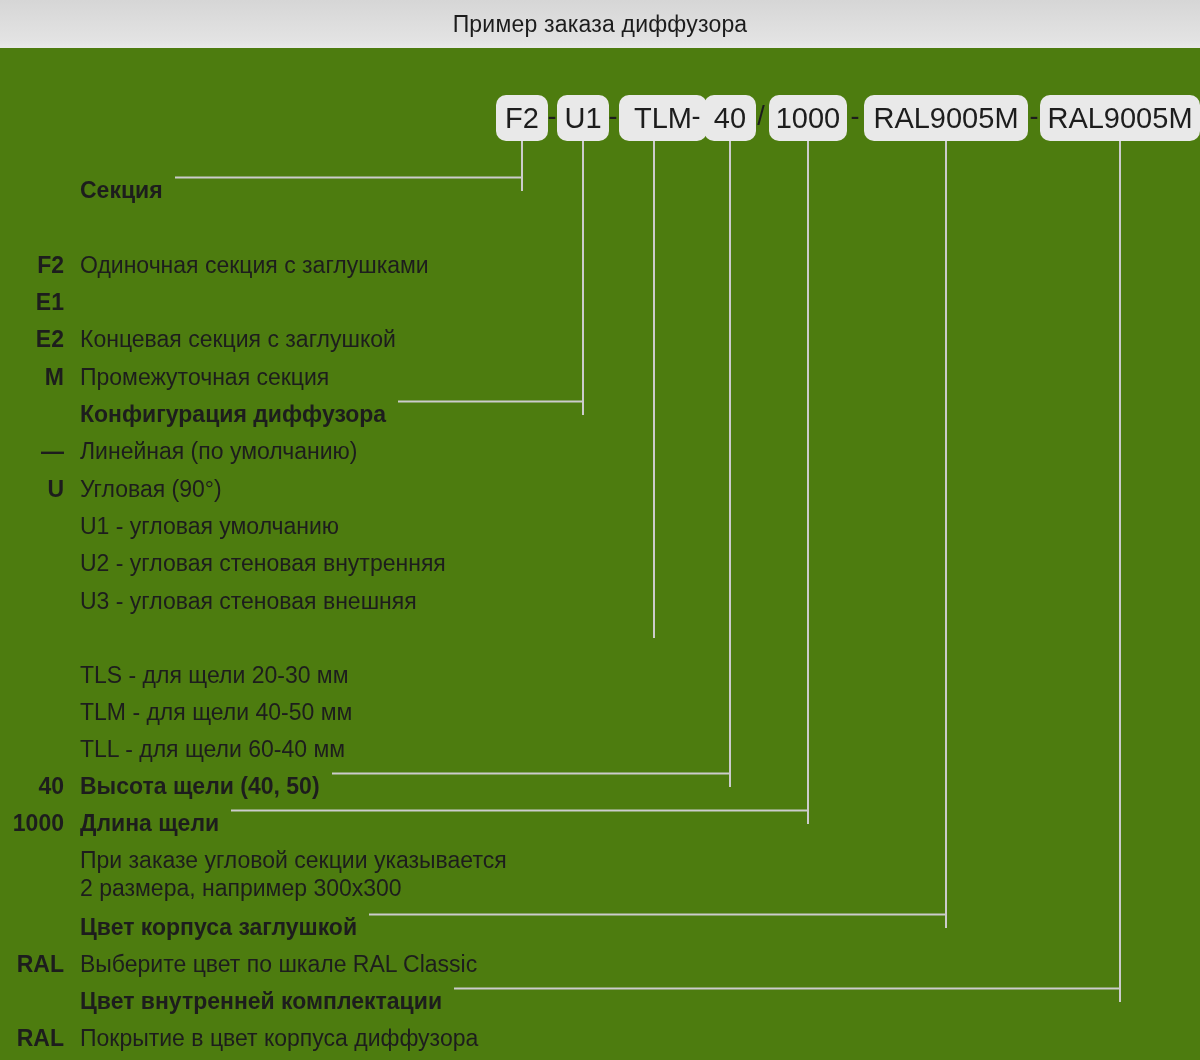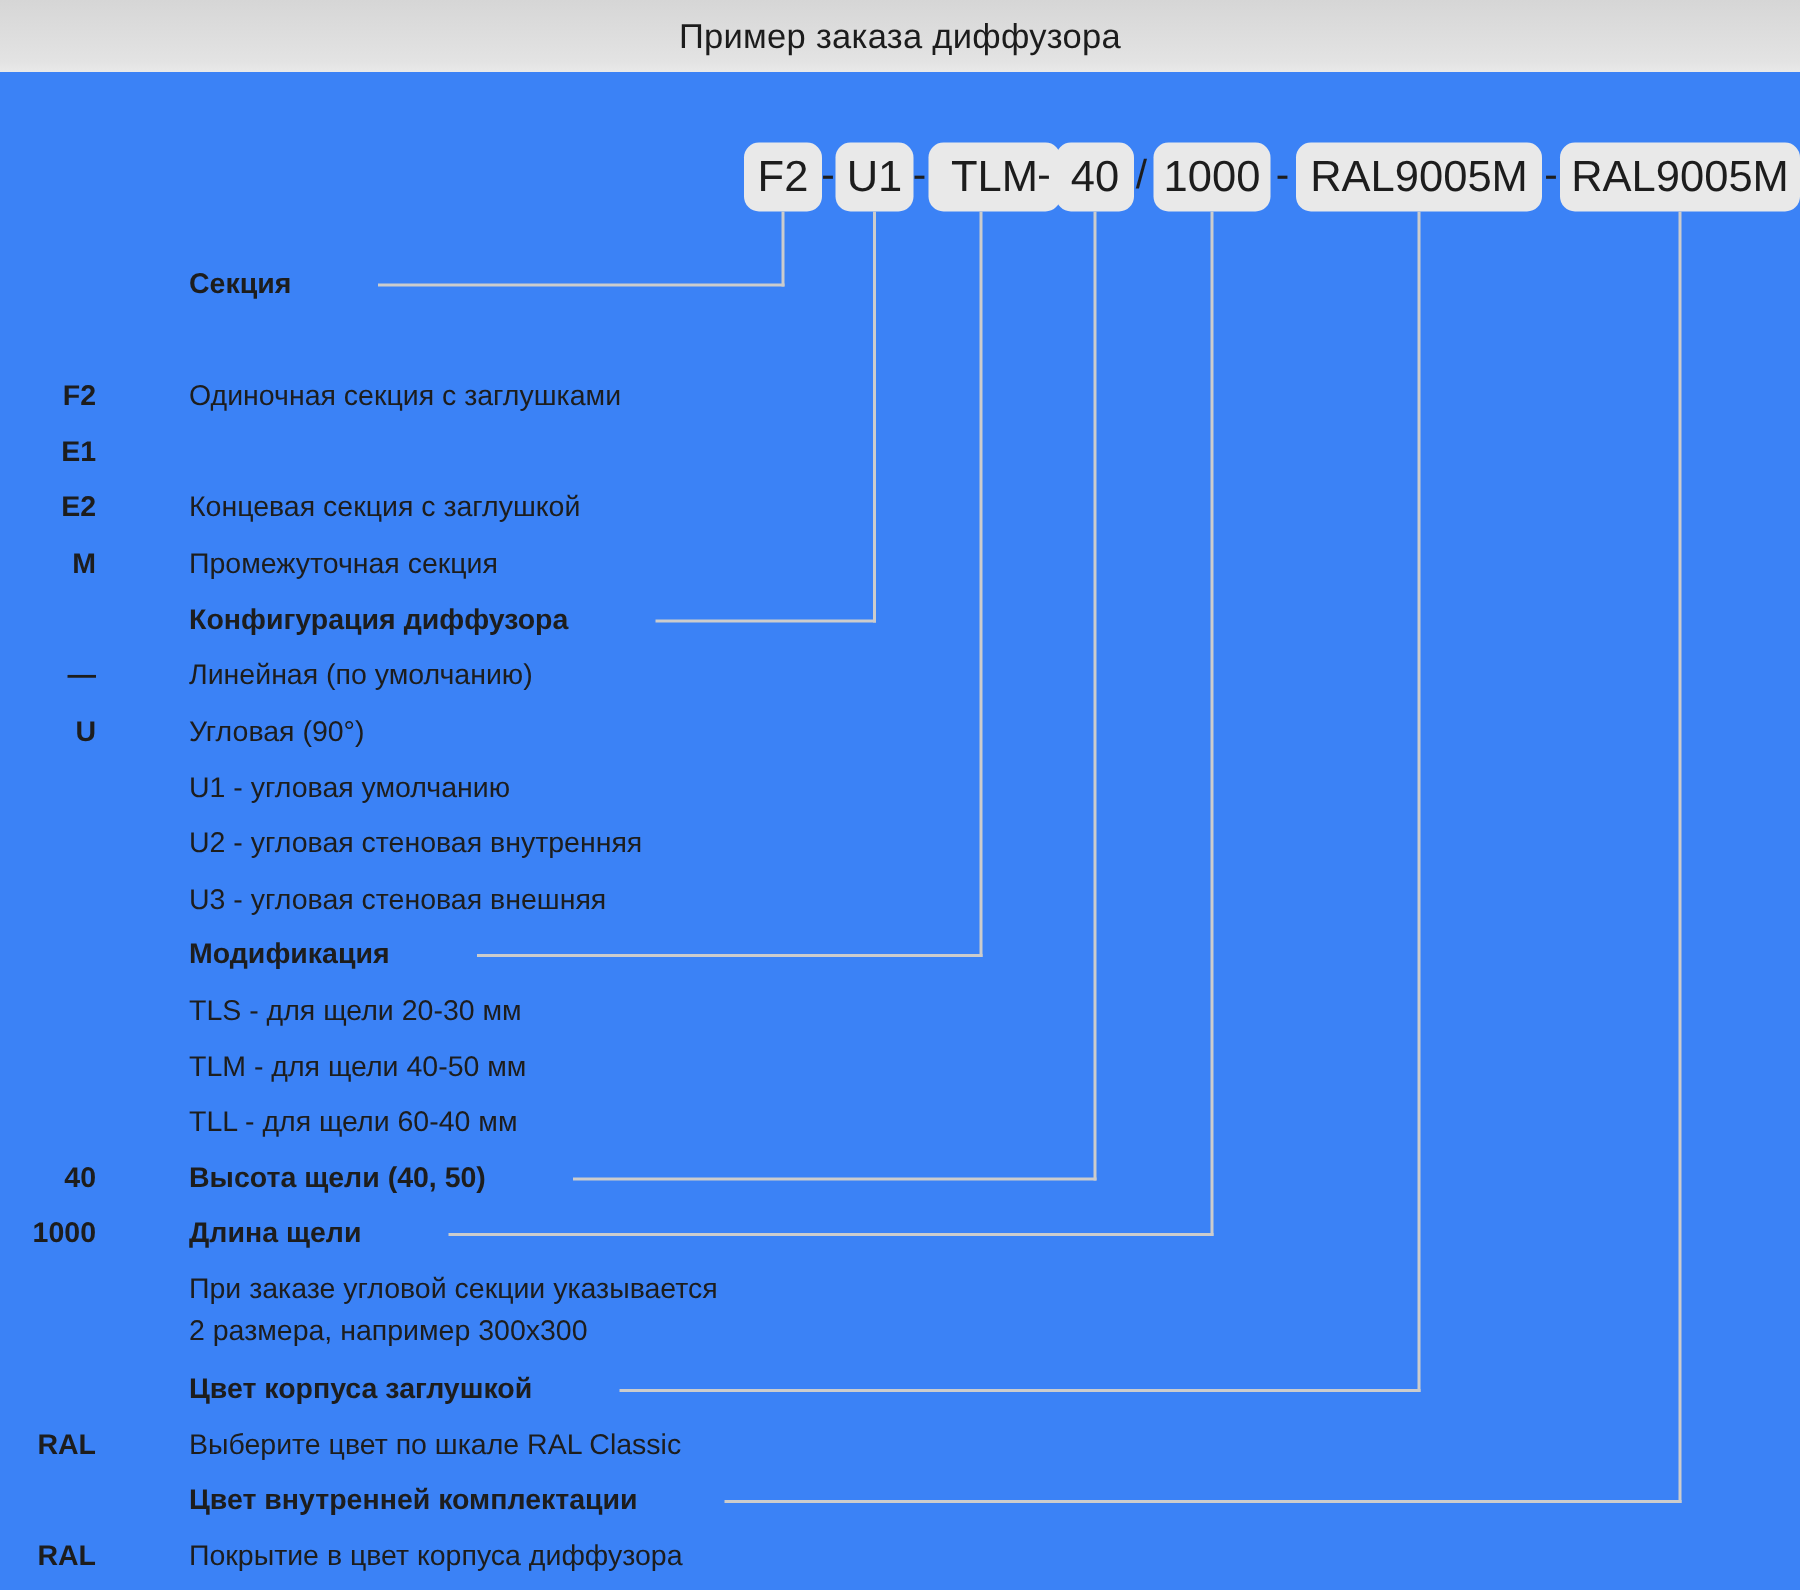--- a/index.html
+++ b/index.html
@@ -1,17 +1,17 @@
 <!DOCTYPE html>
 <html lang="ru"><head>
 <meta charset="utf-8">
 <style>
   html,body{margin:0;padding:0;background:#fff;}
   .stage{
-    position:relative;width:1200px;height:1060px;background:#3b82f6;overflow:hidden;
+    position:relative;width:1200px;height:1060px;background:#4d7c0f;overflow:hidden;
     font-family:"Liberation Sans", sans-serif;color:#1d1d1d;
   }
   
   .titlebar{
     position:absolute;left:0;top:0;width:1200px;height:48px;
     background:linear-gradient(180deg,#d6d6d6 0%,#e3e3e3 85%,#e9e9e9 100%);
     display:flex;align-items:center;justify-content:center;
   }
   .titlebar .title{font-size:23px;color:#1c1c1c;letter-spacing:.2px;}
   
@@ -23,21 +23,21 @@
   .sep{
     position:absolute;top:118px;transform:translate(-50%,-54%);
     font-size:27px;color:#1d1d1d;
   }
   
   .vline{position:absolute;width:2px;background:#cccccc;}
   .hline{flex:1;height:2px;background:#cccccc;margin-left:12px;}
   
   .row{
     position:absolute;left:0;transform:translateY(-50%);
-    display:flex;align-items:center;white-space:nowrap;font-size:19px;gap:46px;
+    display:flex;align-items:flex-start;white-space:nowrap;font-size:23px;
   }
   .row .code{
     width:64px;flex:0 0 64px;text-align:right;font-weight:700;margin-right:16px;
   }
   .row .label{color:#1d1d1d;}
   .row.head .label{font-weight:700;}
 </style>
 </head>
 <body>
 
@@ -110,25 +110,20 @@
   </div>
   <div class="row" style="top:563px">
     <span class="code"></span>
     <span class="label">U2 - угловая стеновая внутренняя</span>
   </div>
   <div class="row" style="top:601px">
     <span class="code"></span>
     <span class="label">U3 - угловая стеновая внешняя</span>
   </div>
 
-  <div class="row head" style="top:637px;width:655px">
-    <span class="code"></span>
-    <span class="label">Модификация</span>
-    <span class="hline"></span>
-  </div>
   <div class="row" style="top:675px">
     <span class="code"></span>
     <span class="label">TLS - для щели 20-30 мм</span>
   </div>
   <div class="row" style="top:712px">
     <span class="code"></span>
     <span class="label">TLM - для щели 40-50 мм</span>
   </div>
   <div class="row" style="top:749px">
     <span class="code"></span>

